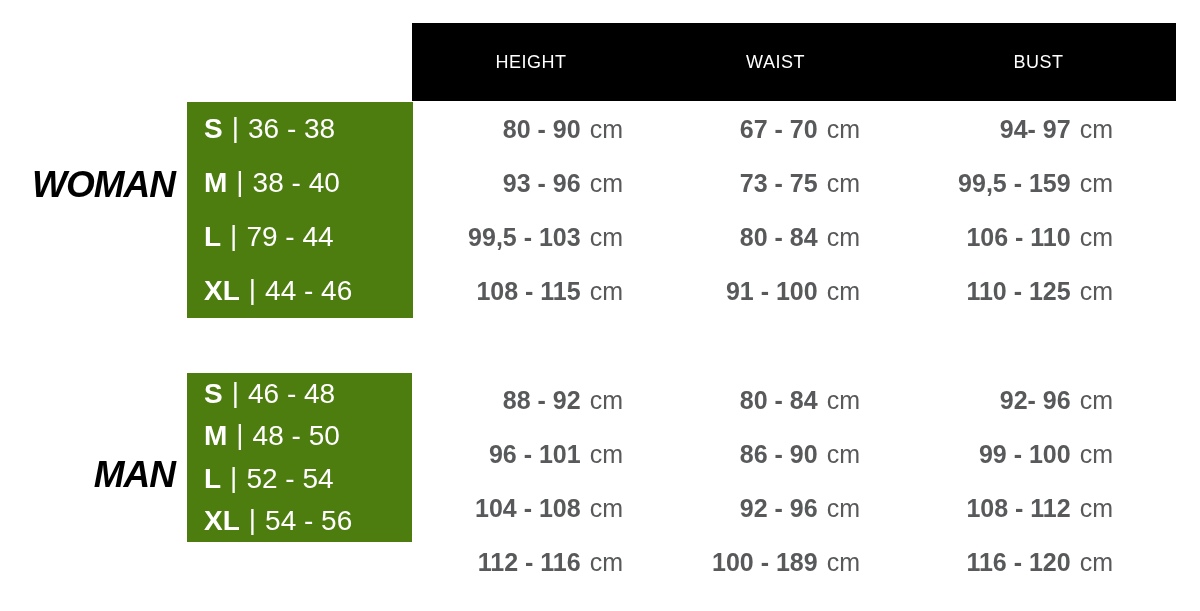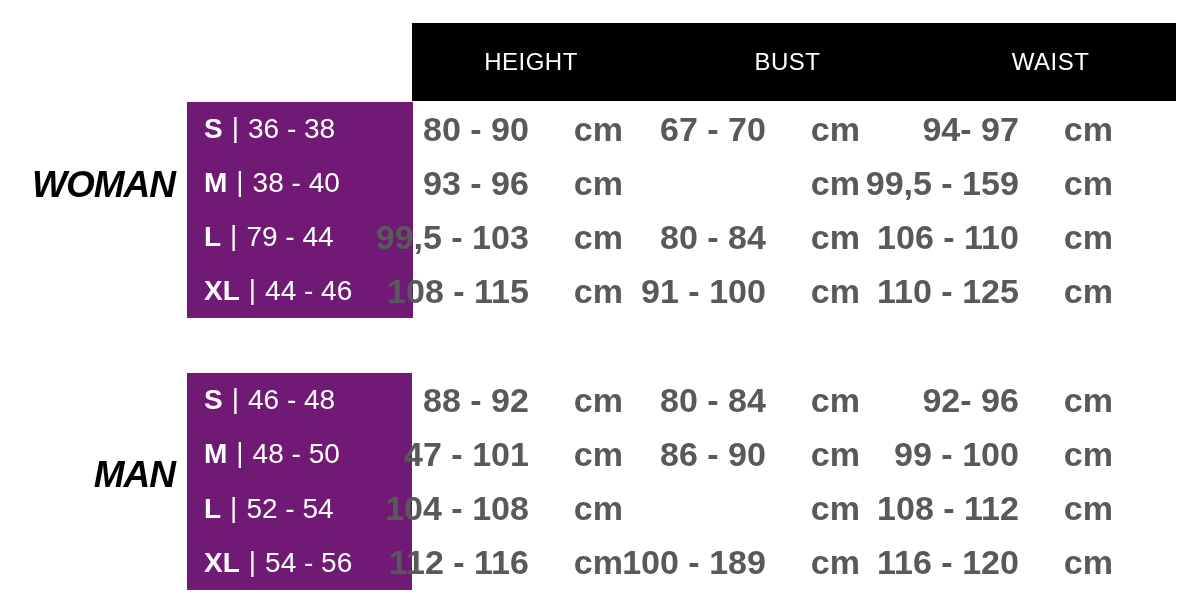--- a/index.html
+++ b/index.html
@@ -10,74 +10,74 @@
     font-family:"Liberation Sans", sans-serif;
     overflow:hidden;
   }
   
   .header-bar{
     position:absolute;left:412px;top:23px;width:764px;height:78px;
     background:#000;display:flex;align-items:center;
   }
   .header-cell{
     display:flex;align-items:center;justify-content:center;
-    color:#fff;font-size:24px;font-weight:400;letter-spacing:0.5px;
+    color:#fff;font-size:18px;font-weight:400;letter-spacing:0.5px;
   }
   .hc-height{width:238px;}
   .hc-bust{width:275px;}
   .hc-waist{width:251px;}
   
   .gender-label{
     position:absolute;left:0;width:175px;text-align:right;
     font-size:37px;font-weight:900;font-style:italic;
     letter-spacing:-1px;line-height:1;color:#000;
   }
   .gl-woman{top:166px;}
   .gl-man{top:456px;}
   
   .size-box{
-    position:absolute;background:#701a75;
+    position:absolute;background:#4d7c0f;
     display:grid;grid-template-rows:repeat(4,1fr);
     align-items:center;box-sizing:border-box;padding-left:17px;
   }
   .sb-woman{left:187px;top:102px;width:226px;height:216px;}
-  .sb-man{left:187px;top:373px;width:225px;height:217px;}
+  .sb-man{left:187px;top:373px;width:225px;height:169px;}
   .size-row{color:#fff;font-size:28px;white-space:nowrap;}
   .size-letter{font-weight:700;}
   .size-sep{font-weight:400;margin:0 9px;position:relative;top:-1px;}
   .size-range{font-weight:400;}
   
   .data-grid{
     position:absolute;left:412px;width:764px;
     display:grid;
     grid-template-columns:238px 275px 251px;
     grid-template-rows:repeat(4,1fr);
   }
   .dg-woman{top:102px;height:216px;}
   .dg-man{top:373px;height:217px;}
   .cell{
     display:flex;align-items:center;justify-content:flex-end;
     box-sizing:border-box;
-    color:#58595b;font-size:34px;white-space:nowrap;gap:36px;
+    color:#58595b;font-size:25px;white-space:nowrap;
   }
   .cell .val{font-weight:700;}
-  .cell .unit{font-weight:700;margin-left:9px;}
+  .cell .unit{font-weight:400;margin-left:9px;}
   .col-height{padding-right:27px;}
   .col-bust{padding-right:65px;}
   .col-waist{padding-right:63px;}
 </style>
 </head>
 <body>
 
 <div class="page">
 
   <div class="header-bar">
     <div class="header-cell hc-height">HEIGHT</div>
+    <div class="header-cell hc-waist">WAIST</div>
     <div class="header-cell hc-bust">BUST</div>
-    <div class="header-cell hc-waist">WAIST</div>
   </div>
 
   <div class="gender-label gl-woman">WOMAN</div>
 
   <div class="size-box sb-woman">
     <div class="size-row">
       <span class="size-letter">S</span><span class="size-sep">|</span><span class="size-range">36 - 38</span>
     </div>
     <div class="size-row">
       <span class="size-letter">M</span><span class="size-sep">|</span><span class="size-range">38 - 40</span>
@@ -102,20 +102,21 @@
     <div class="cell col-waist">
         <span class="val">94- 97</span>
         <span class="unit">cm</span>
       </div>
 
     <div class="cell col-height">
         <span class="val">93 - 96</span>
         <span class="unit">cm</span>
       </div>
     <div class="cell col-bust">
+        <span class="val">73 - 75</span>
         <span class="unit">cm</span>
       </div>
     <div class="cell col-waist">
         <span class="val">99,5 - 159</span>
         <span class="unit">cm</span>
       </div>
 
     <div class="cell col-height">
         <span class="val">99,5 - 103</span>
         <span class="unit">cm</span>
@@ -168,37 +169,38 @@
     <div class="cell col-bust">
         <span class="val">80 - 84</span>
         <span class="unit">cm</span>
       </div>
     <div class="cell col-waist">
         <span class="val">92- 96</span>
         <span class="unit">cm</span>
       </div>
 
     <div class="cell col-height">
-        <span class="val">47 - 101</span>
+        <span class="val">96 - 101</span>
         <span class="unit">cm</span>
       </div>
     <div class="cell col-bust">
         <span class="val">86 - 90</span>
         <span class="unit">cm</span>
       </div>
     <div class="cell col-waist">
         <span class="val">99 - 100</span>
         <span class="unit">cm</span>
       </div>
 
     <div class="cell col-height">
         <span class="val">104 - 108</span>
         <span class="unit">cm</span>
       </div>
     <div class="cell col-bust">
+        <span class="val">92 - 96</span>
         <span class="unit">cm</span>
       </div>
     <div class="cell col-waist">
         <span class="val">108 - 112</span>
         <span class="unit">cm</span>
       </div>
 
     <div class="cell col-height">
         <span class="val">112 - 116</span>
         <span class="unit">cm</span>

